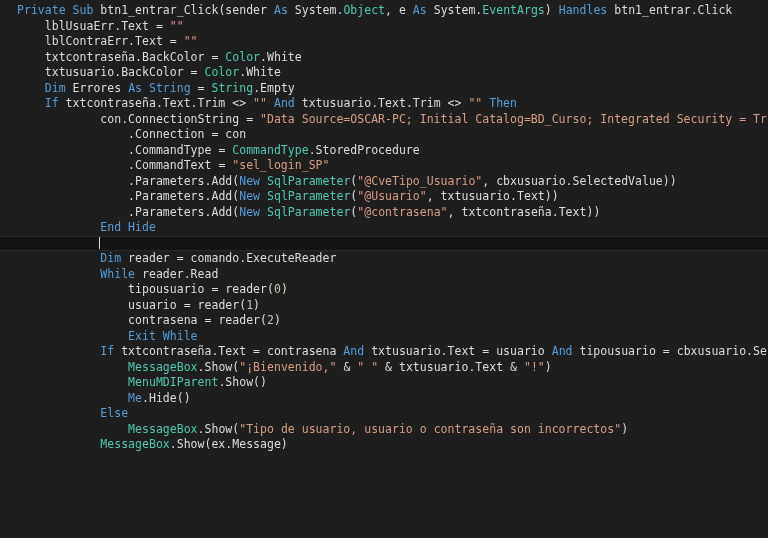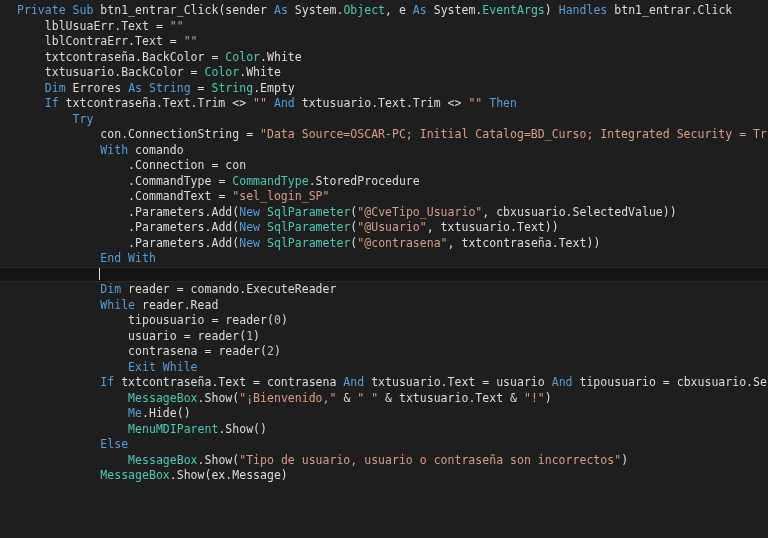--- a/index.html
+++ b/index.html
@@ -65,38 +65,36 @@
 
 <div id="editor">
   <div class="code-area">
       <div class="line"><span></span><span class="kw">Private</span><span class="id"> </span><span class="kw">Sub</span><span class="id"> btn1_entrar_Click(sender </span><span class="kw">As</span><span class="id"> System.</span><span class="typ">Object</span><span class="id">, e </span><span class="kw">As</span><span class="id"> System.</span><span class="typ">EventArgs</span><span class="id">) </span><span class="kw">Handles</span><span class="id"> btn1_entrar.Click</span></div>
       <div class="line"><span>    </span><span class="id">lblUsuaErr.Text = </span><span class="str">""</span></div>
       <div class="line"><span>    </span><span class="id">lblContraErr.Text = </span><span class="str">""</span></div>
       <div class="line"><span>    </span><span class="id">txtcontraseña.BackColor = </span><span class="typ">Color</span><span class="id">.White</span></div>
       <div class="line"><span>    </span><span class="id">txtusuario.BackColor = </span><span class="typ">Color</span><span class="id">.White</span></div>
       <div class="line"><span>    </span><span class="kw">Dim</span><span class="id"> Errores </span><span class="kw">As</span><span class="id"> </span><span class="kw">String</span><span class="id"> = </span><span class="typ">String</span><span class="id">.Empty</span></div>
       <div class="line"><span>    </span><span class="kw">If</span><span class="id"> txtcontraseña.Text.Trim &lt;&gt; </span><span class="str">""</span><span class="id"> </span><span class="kw">And</span><span class="id"> txtusuario.Text.Trim &lt;&gt; </span><span class="str">""</span><span class="id"> </span><span class="kw">Then</span></div>
-      <div class="line"><span>        </span><span class="kw">Try</span></div>
       <div class="line"><span>            </span><span class="id">con.ConnectionString = </span><span class="str">"Data Source=OSCAR-PC; Initial Catalog=BD_Curso; Integrated Security = True"</span></div>
-      <div class="line"><span>            </span><span class="kw">With</span><span class="id"> comando</span></div>
       <div class="line"><span>                </span><span class="id">.Connection = con</span></div>
       <div class="line"><span>                </span><span class="id">.CommandType = </span><span class="typ">CommandType</span><span class="id">.StoredProcedure</span></div>
       <div class="line"><span>                </span><span class="id">.CommandText = </span><span class="str">"sel_login_SP"</span></div>
       <div class="line"><span>                </span><span class="id">.Parameters.Add(</span><span class="kw">New</span><span class="id"> </span><span class="typ">SqlParameter</span><span class="id">(</span><span class="str">"@CveTipo_Usuario"</span><span class="id">, cbxusuario.SelectedValue))</span></div>
       <div class="line"><span>                </span><span class="id">.Parameters.Add(</span><span class="kw">New</span><span class="id"> </span><span class="typ">SqlParameter</span><span class="id">(</span><span class="str">"@Usuario"</span><span class="id">, txtusuario.Text))</span></div>
       <div class="line"><span>                </span><span class="id">.Parameters.Add(</span><span class="kw">New</span><span class="id"> </span><span class="typ">SqlParameter</span><span class="id">(</span><span class="str">"@contrasena"</span><span class="id">, txtcontraseña.Text))</span></div>
-      <div class="line"><span>            </span><span class="kw">End With</span></div>
+      <div class="line"><span>            </span><span class="kw">End Hide</span></div>
       <div class="line current"><span>            </span><span class="caret"></span></div>
       <div class="line"><span>            </span><span class="kw">Dim</span><span class="id"> reader = comando.ExecuteReader</span></div>
       <div class="line"><span>            </span><span class="kw">While</span><span class="id"> reader.Read</span></div>
       <div class="line"><span>                </span><span class="id">tipousuario = reader(</span><span class="num">0</span><span class="id">)</span></div>
       <div class="line"><span>                </span><span class="id">usuario = reader(</span><span class="num">1</span><span class="id">)</span></div>
       <div class="line"><span>                </span><span class="id">contrasena = reader(</span><span class="num">2</span><span class="id">)</span></div>
       <div class="line"><span>                </span><span class="kw">Exit While</span></div>
       <div class="line"><span>            </span><span class="kw">If</span><span class="id"> txtcontraseña.Text = contrasena </span><span class="kw">And</span><span class="id"> txtusuario.Text = usuario </span><span class="kw">And</span><span class="id"> tipousuario = cbxusuario.SelectedValue </span></div>
       <div class="line"><span>                </span><span class="typ">MessageBox</span><span class="id">.Show(</span><span class="str">"¡Bienvenido,"</span><span class="id"> &amp; </span><span class="str">" "</span><span class="id"> &amp; txtusuario.Text &amp; </span><span class="str">"!"</span><span class="id">)</span></div>
+      <div class="line"><span>                </span><span class="typ">MenuMDIParent</span><span class="id">.Show()</span></div>
       <div class="line"><span>                </span><span class="kw">Me</span><span class="id">.Hide()</span></div>
-      <div class="line"><span>                </span><span class="typ">MenuMDIParent</span><span class="id">.Show()</span></div>
       <div class="line"><span>            </span><span class="kw">Else</span></div>
       <div class="line"><span>                </span><span class="typ">MessageBox</span><span class="id">.Show(</span><span class="str">"Tipo de usuario, usuario o contraseña son incorrectos"</span><span class="id">)</span></div>
       <div class="line"><span>            </span><span class="typ">MessageBox</span><span class="id">.Show(ex.Message)</span></div>
     </div>
 </div>
 
 </body></html>

